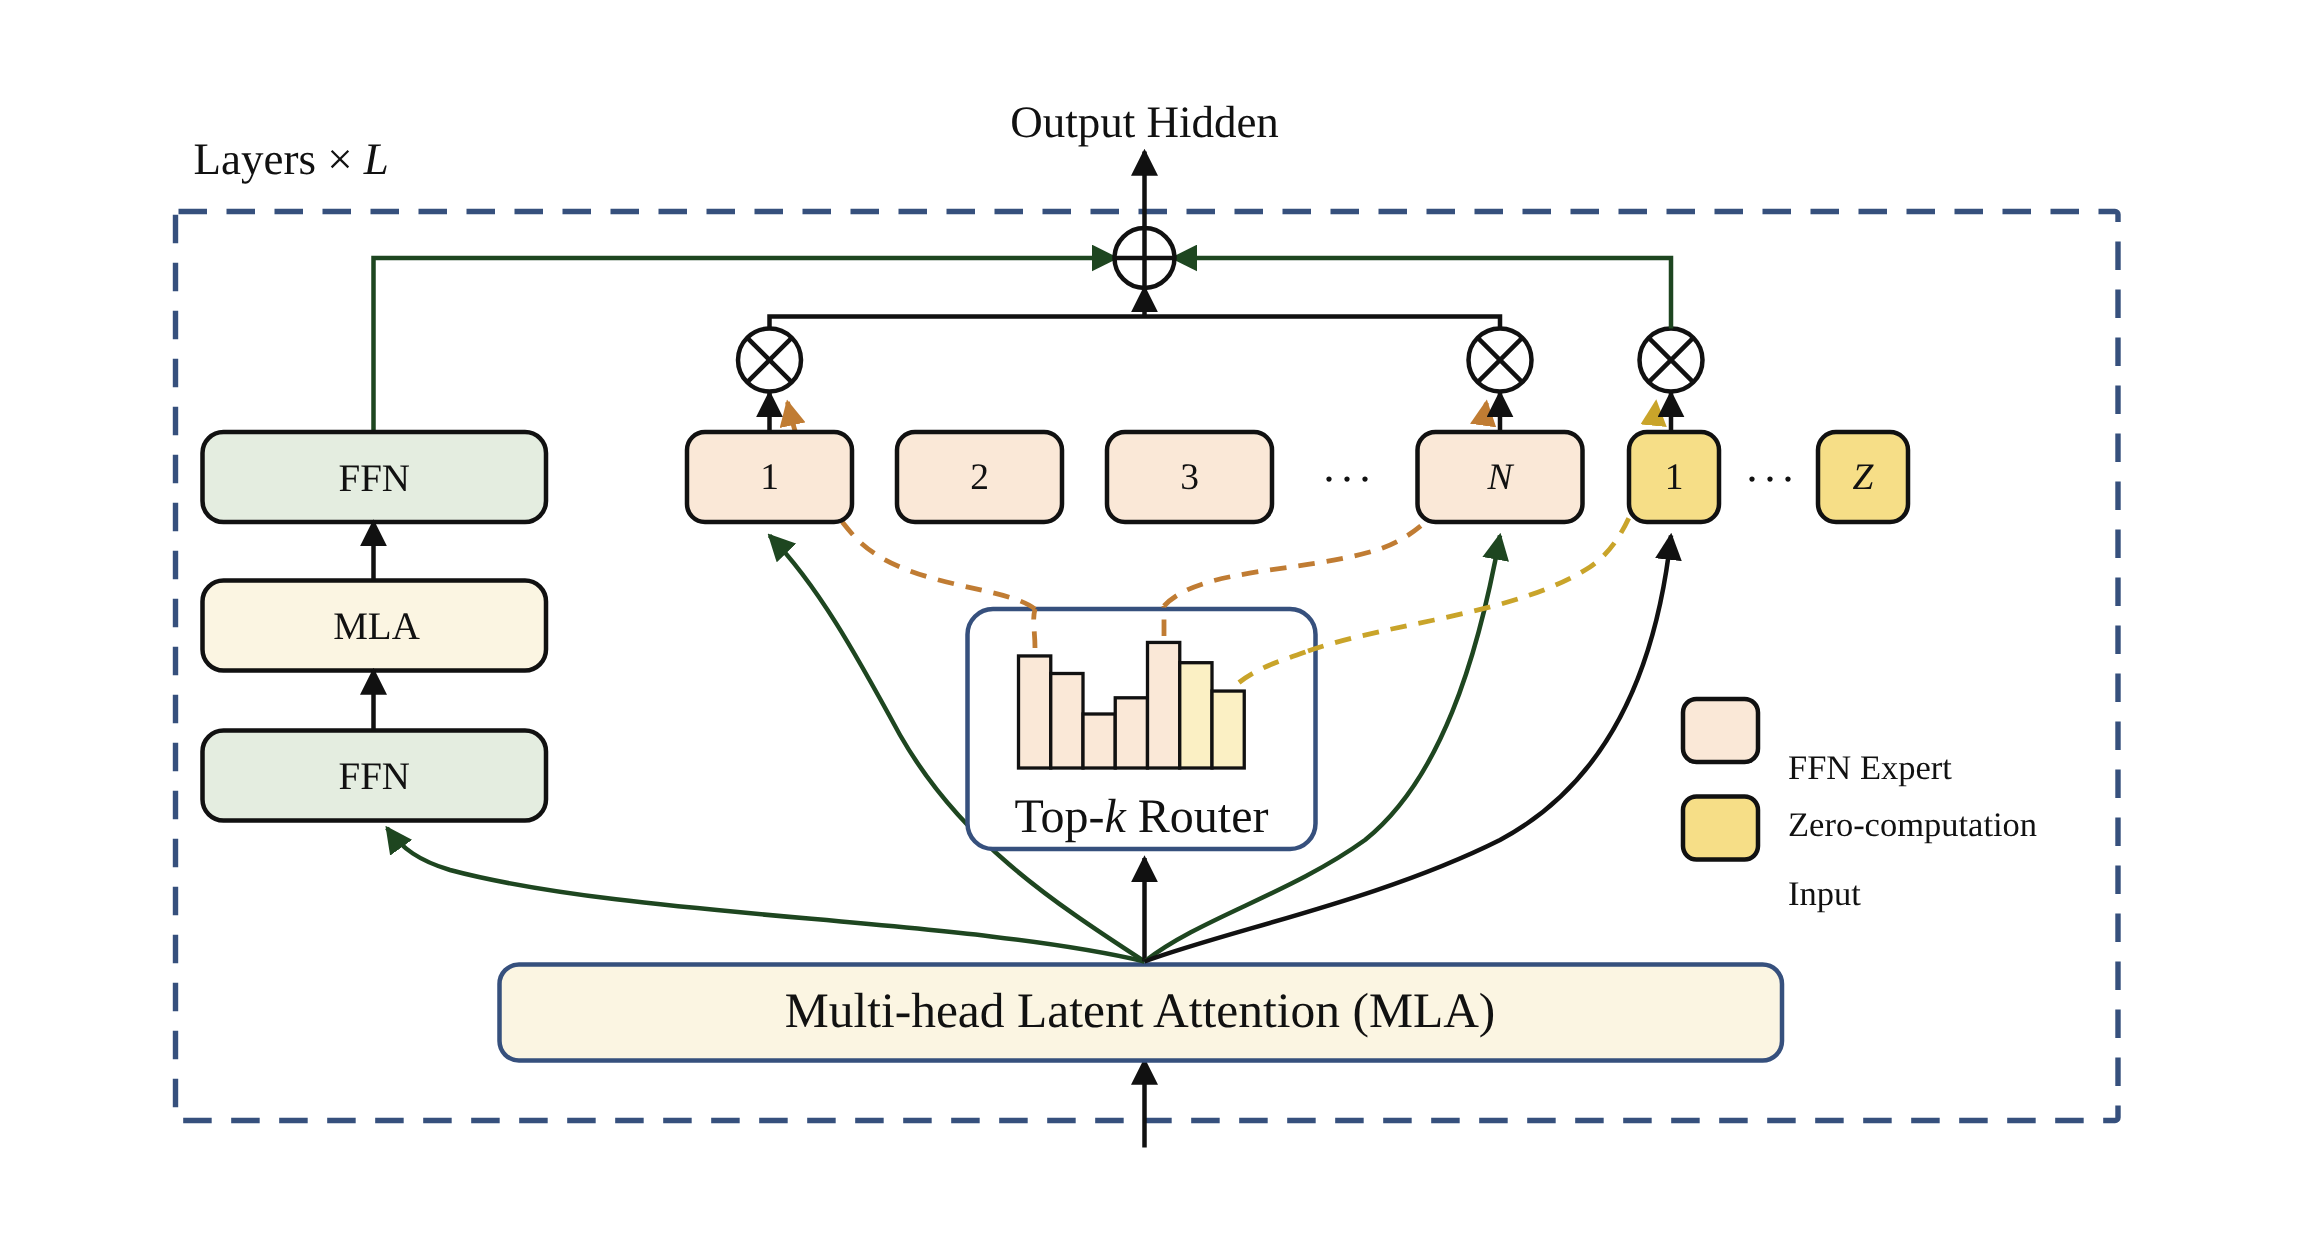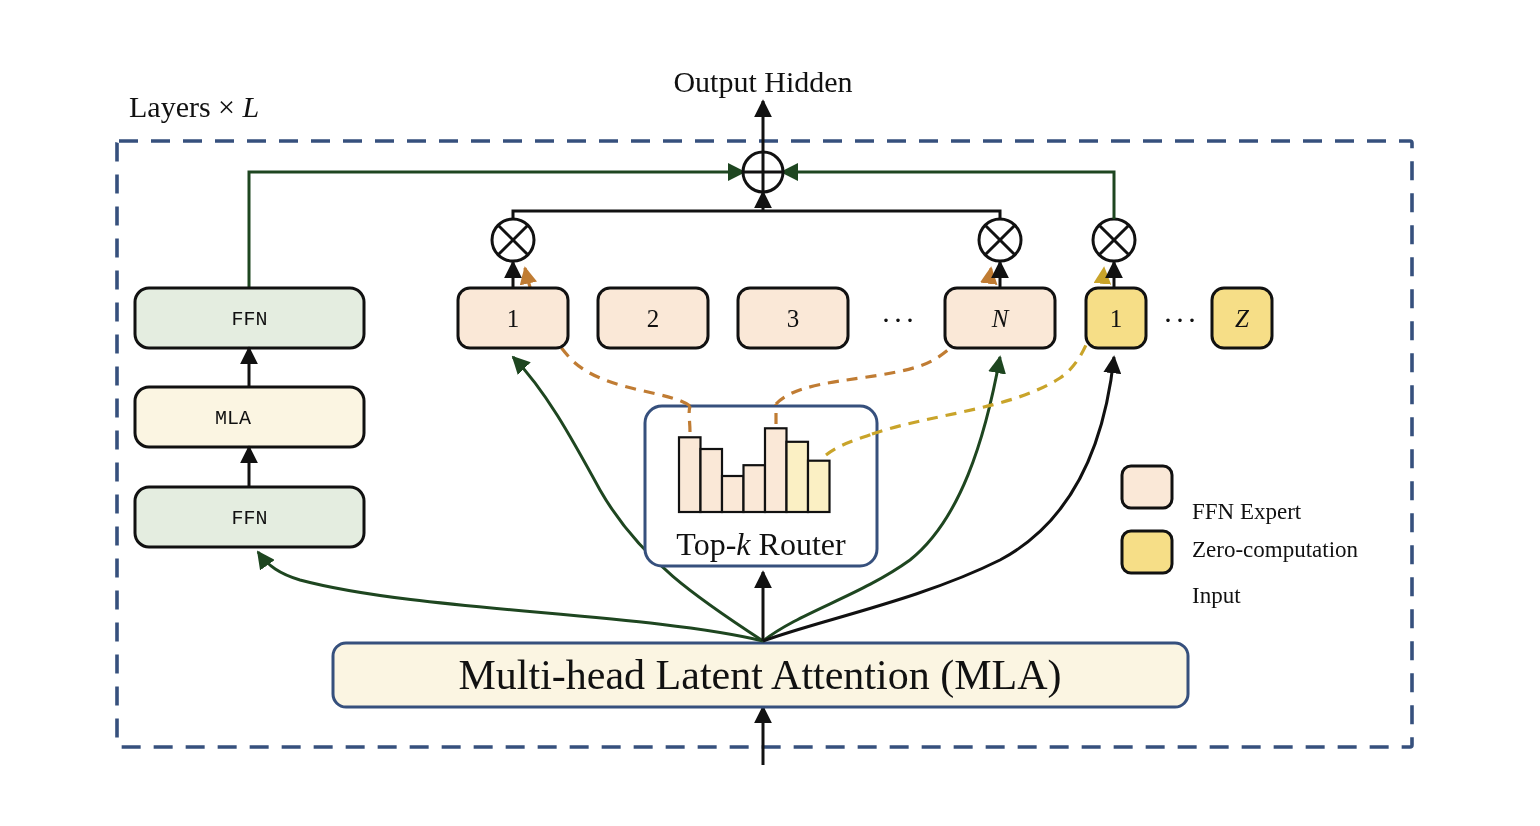--- a/index.html
+++ b/index.html
@@ -13,21 +13,21 @@
   }
   svg#canvas{position:absolute;left:0;top:0;width:1540px;height:826px;}
   .lbl{
     position:absolute;
     font-family:"Liberation Serif","DejaVu Serif",serif;
     color:#111111;
     white-space:nowrap;
     -webkit-user-select:none;user-select:none;
   }
   .big{font-size:30px;}
-  .blk{font-size:20px;font-family:Liberation Mono, monospace;}
+  .blk{font-size:26px;}
   .exp{font-size:25px;}
   .legend{font-size:23px;margin-top:26px;}
   .ital{font-style:italic;}
   .ctr{transform:translate(-50%,-50%);}
 </style>
 </head>
 <body>
 
 <div id="stage">
 
@@ -140,29 +140,29 @@
     <rect x="1122" y="531" width="50" height="42" rx="9" ry="9" fill="#f6de87" stroke="#111111" stroke-width="3"></rect>
   </svg>
 
   <div class="lbl big ctr" style="left:763px;top:82px;">Output Hidden</div>
 
 
   <div class="lbl big" style="left:117px;top:90px;margin-left:12px;">
     <span>Layers × </span><span class="ital">L</span>
   </div>
 
-  <div class="lbl ctr" style="left:760px;top:675px;font-size:42px;">Multi-head Latent Attention (MLA)</div>
+  <div class="lbl ctr" style="left:760px;top:675px;font-size:33px;">Multi-head Latent Attention (MLA)</div>
 
   <div class="lbl ctr" style="left:761px;top:544px;font-size:32px;">
     <span>Top-</span><span class="ital">k</span><span> Router</span>
   </div>
 
   <div id="text-left-stack">
       <div class="lbl blk ctr" style="left:249.5px;top:319px;">FFN</div>
-      <div class="lbl blk ctr" style="left:233px;top:418px;">MLA</div>
+      <div class="lbl blk ctr" style="left:251px;top:418px;">MLA</div>
       <div class="lbl blk ctr" style="left:249.5px;top:518px;">FFN</div>
     </div>
   <div id="text-experts">
       <div class="lbl exp ctr" style="left:513px;top:319px;">1</div>
       <div class="lbl exp ctr" style="left:653px;top:319px;">2</div>
       <div class="lbl exp ctr" style="left:793px;top:319px;">3</div>
       <div class="lbl exp ctr ital" style="left:1000px;top:319px;">N</div>
       <div class="lbl exp ctr" style="left:1116px;top:319px;">1</div>
       <div class="lbl exp ctr ital" style="left:1242px;top:319px;">Z</div>
     </div>

